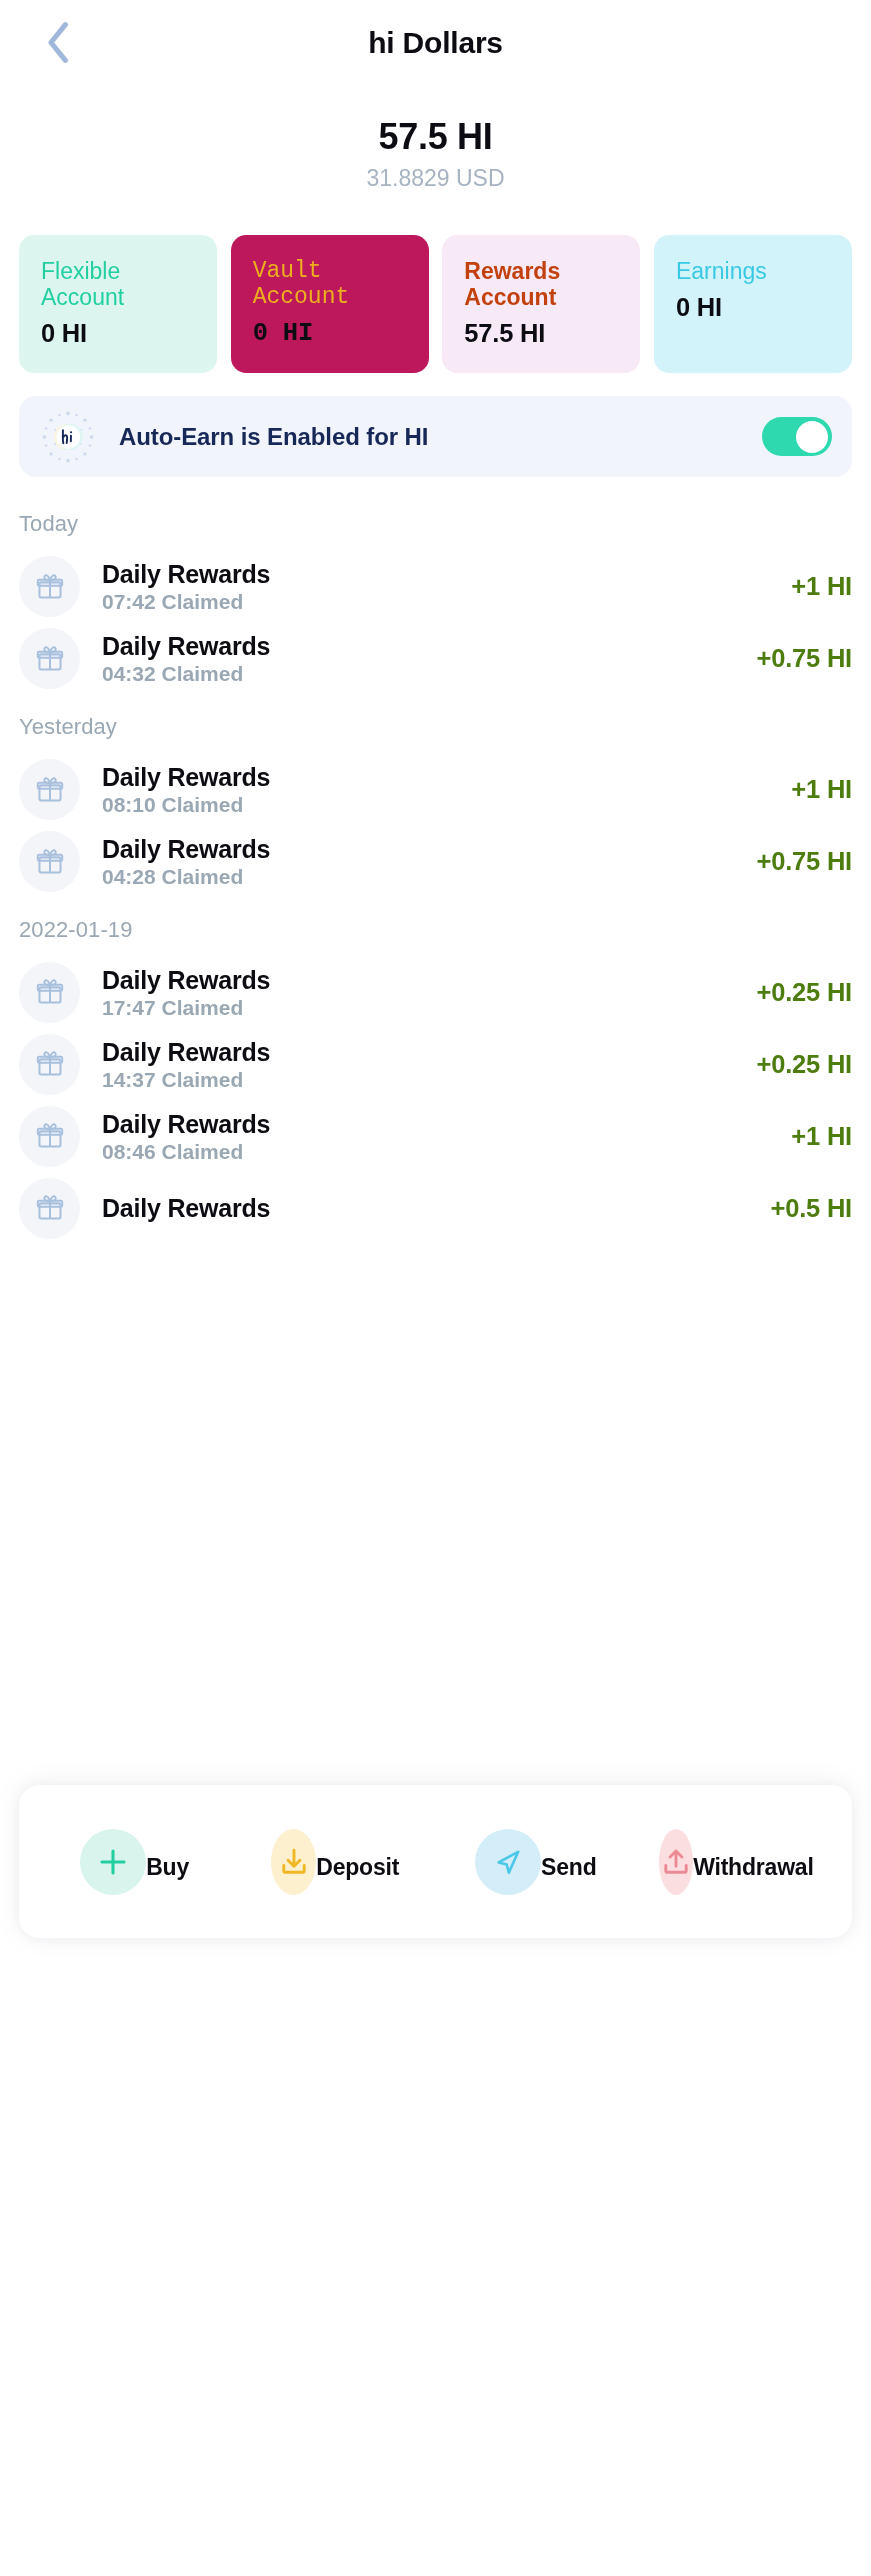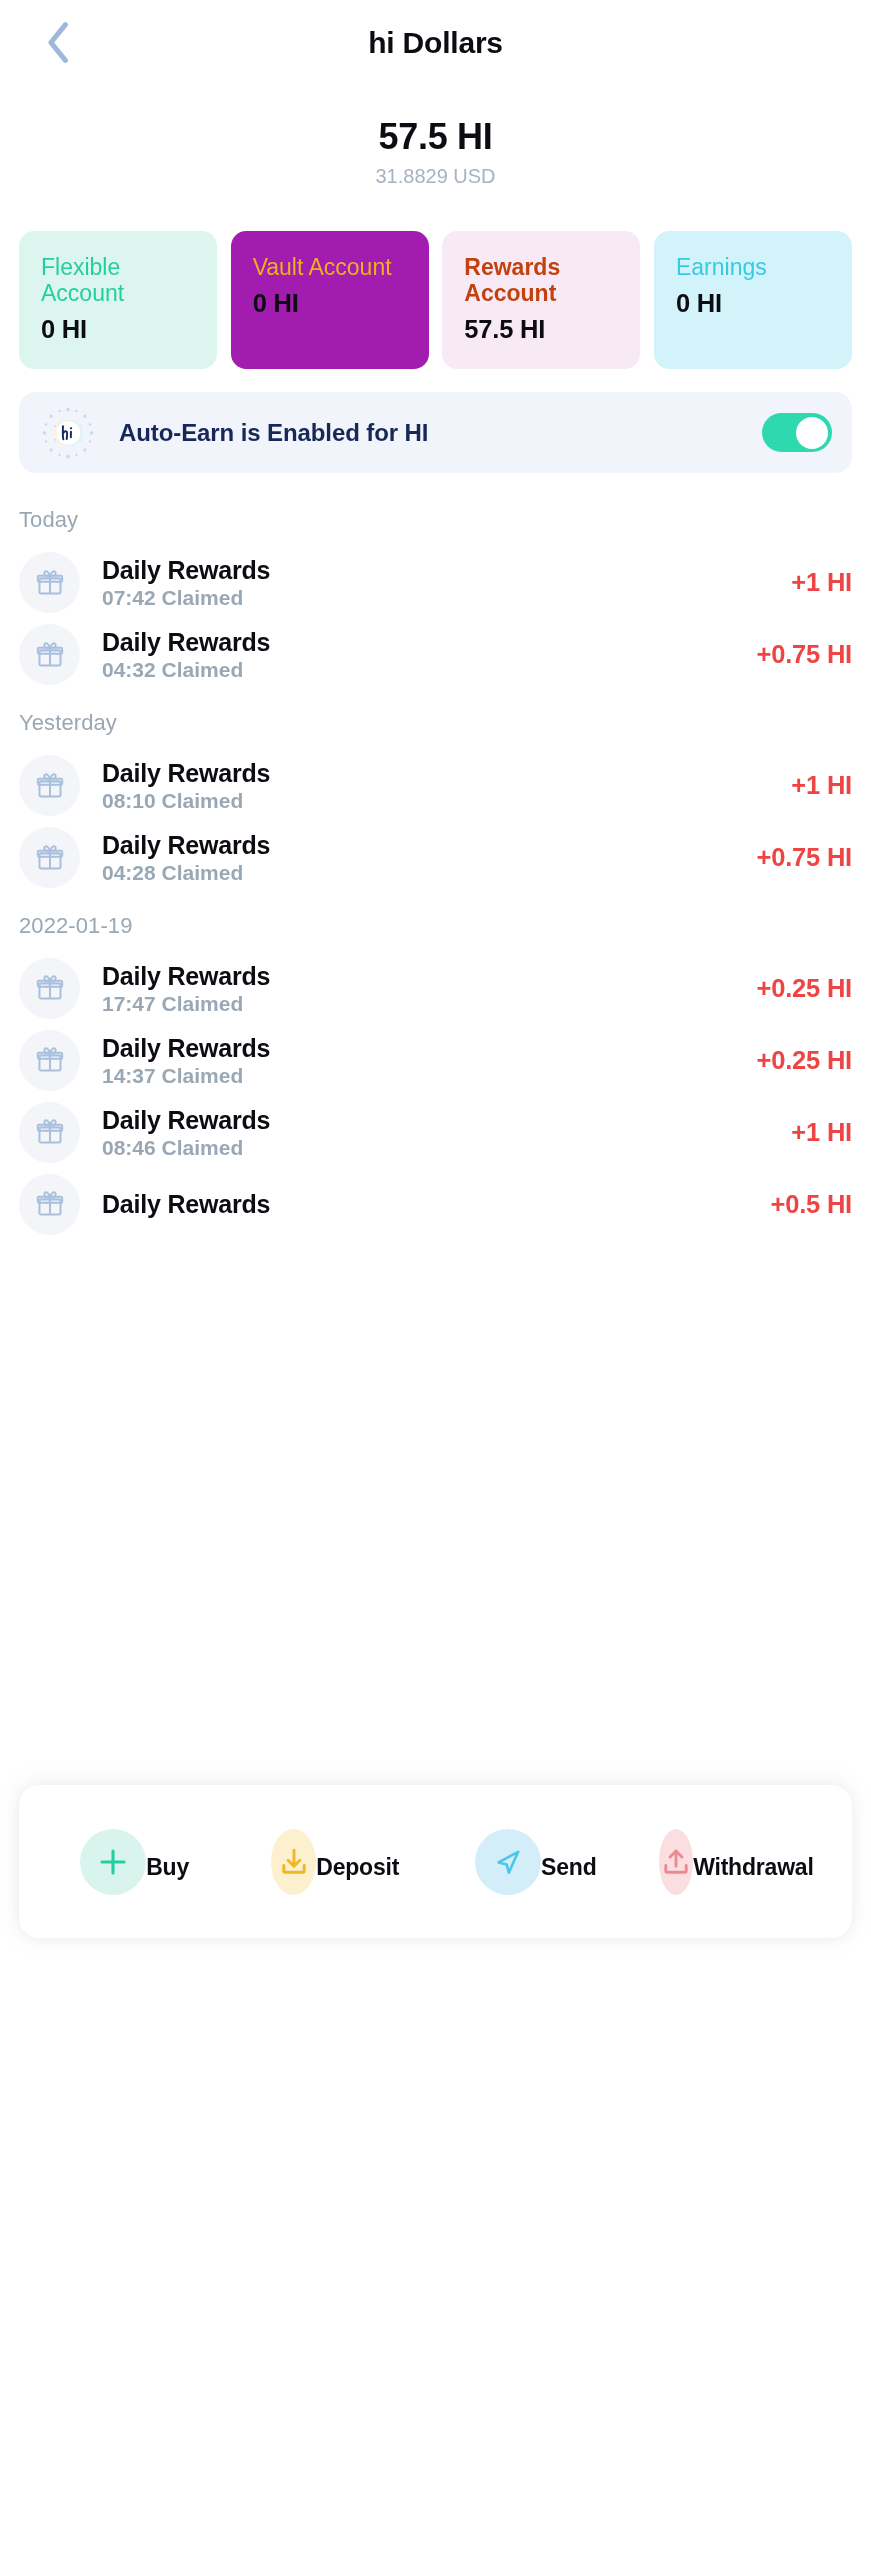--- a/index.html
+++ b/index.html
@@ -61,21 +61,21 @@
   }
   .balance-main {
     font-size: 36px;
     font-weight: bold;
     color: #0c0c12;
     line-height: 1.12;
     letter-spacing: -0.3px;
   }
   .balance-sub {
     margin-top: 7.7px;
-    font-size: 20px;
+    font-size: 23px;
     color: #a7b3c2;
     font-weight: normal;
   }
 
   
   .cards {
     margin: 43px 19px 0 19px;
     display: grid;
     grid-template-columns: 1fr 1fr 1fr 1fr;
     gap: 14.5px 13.6px;
@@ -93,21 +93,21 @@
   }
   .acct-value {
     margin-top: 8.5px;
     font-size: 25.5px;
     font-weight: bold;
     color: #0c0c12;
     letter-spacing: -0.2px;
   }
   .card-flexible { background: #dcf6ef; }
   .card-flexible .acct-label { color: #22cfa0; }
-  .card-vault    { background: #a21caf; }
+  .card-vault    { background: #be185d; font-family: Liberation Mono, monospace; }
   .card-vault    .acct-label { color: #ecb01e; }
   .card-rewards  { background: #f8e9f6; }
   .card-rewards  .acct-label { color: #c2410c; font-weight: bold; }
   .card-earnings { background: #d3f3fa; }
   .card-earnings .acct-label { color: #38c9e4; }
 
   
   .autoearn {
     margin: 23px 19px 0 19px;
     background: #f2f4fb;
@@ -197,21 +197,21 @@
   .tx-sub {
     margin-top: 1px;
     font-size: 21px;
     color: #9aa7b4;
     font-weight: bold;
   }
   .tx-amount {
     flex: 0 0 auto;
     font-size: 25.5px;
     font-weight: bold;
-    color: #ef4444;
+    color: #4d7c0f;
     white-space: nowrap;
     margin-left: 13.6px;
     letter-spacing: -0.2px;
   }
 
   
   .actionbar-wrap {
     flex: 0 0 auto;
     padding: 0 19px 22px 19px;
   }

